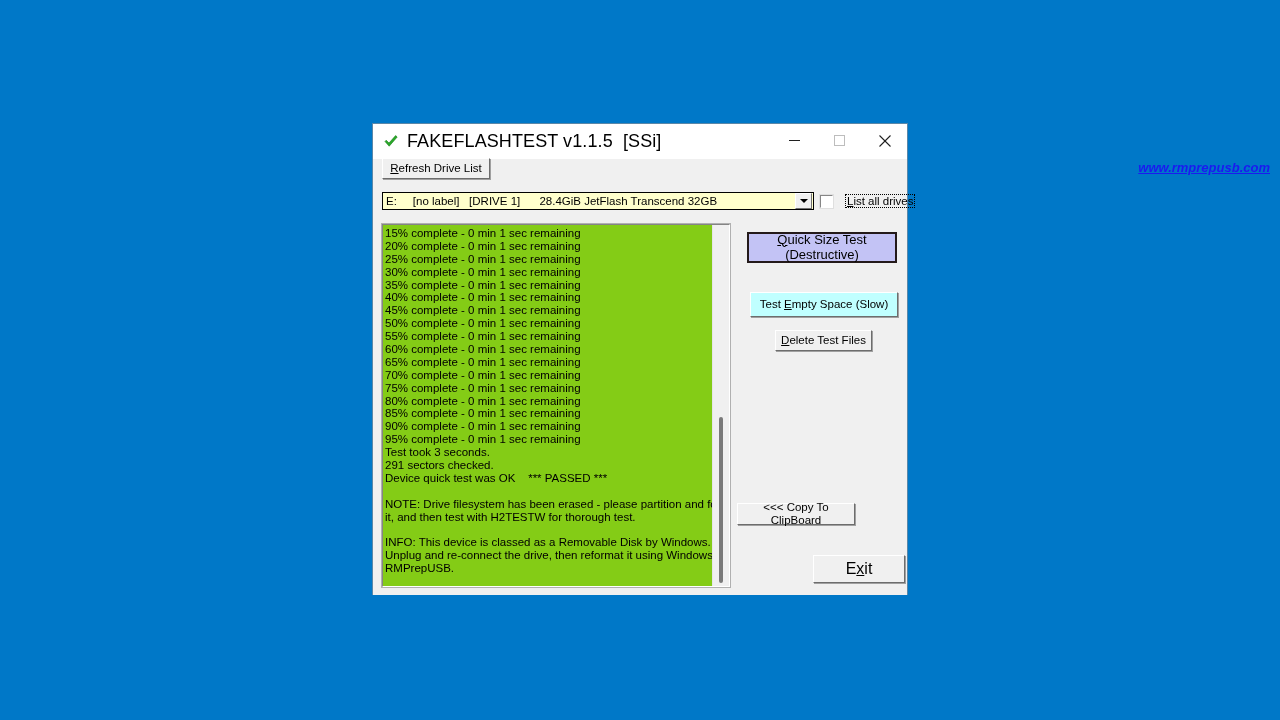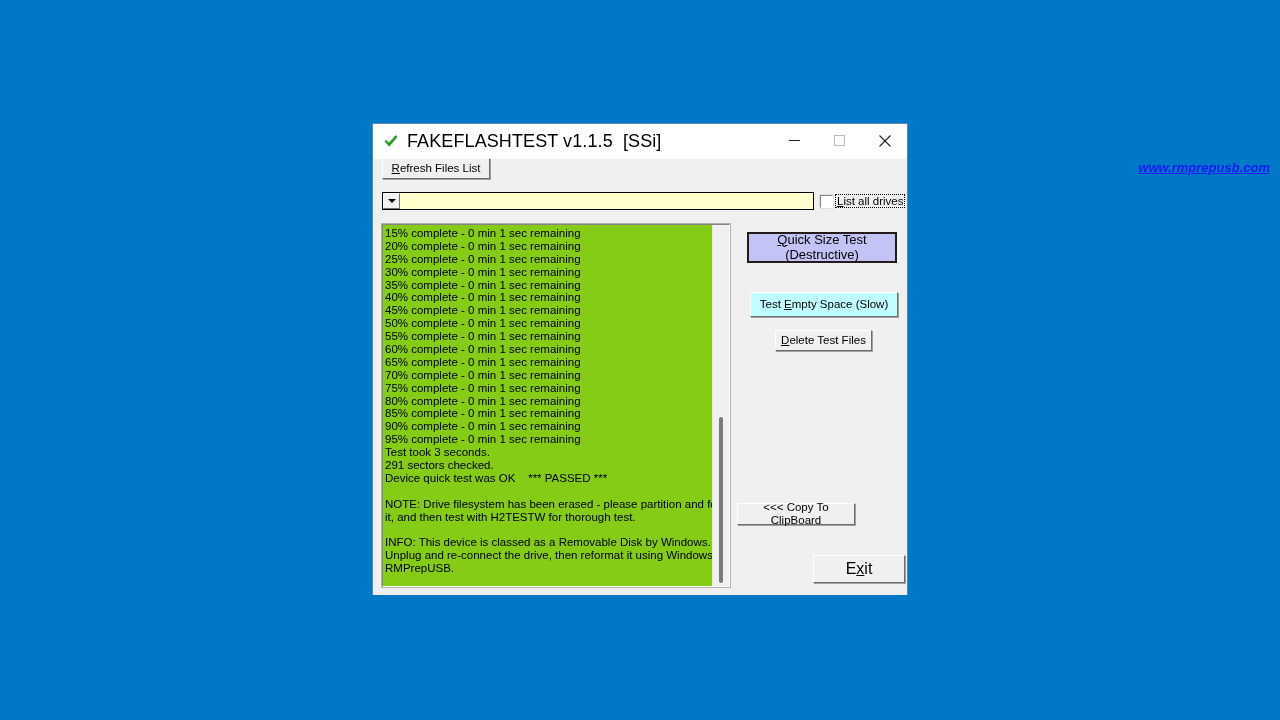--- a/index.html
+++ b/index.html
@@ -178,21 +178,21 @@
     background: #ffffff;
     border-top: 1px solid #868686;
     border-left: 1px solid #868686;
     border-right: 1px solid #ffffff;
     border-bottom: 1px solid #ffffff;
     outline: 1px solid #dfdfdf;
     box-sizing: border-box;
     flex: 0 0 auto;
   }
   #list-all-drives-label {
-    margin-left: 2px;
+    margin-left: 12px;
     font-family: "Liberation Sans", sans-serif;
     font-size: 11.5px;
     color: #000000;
     white-space: nowrap;
     border: 1px dotted #000000;
     padding: 0 1px;
     line-height: 12px;
   }
   #list-all-drives-label u { text-decoration: underline; }
 
@@ -324,26 +324,27 @@
           <line x1="11.5" y1="0.5" x2="0.5" y2="11.5" stroke="#202020" stroke-width="1.1"></line>
         </svg>
       </div>
     </div>
   </div>
 
   <div id="client"></div>
 </div>
 
 <div class="btn95" id="refresh-drive-list" style="top:158px;">
-  <span><u>R</u><span>efresh Files List</span></span>
+  <span><u>R</u><span>efresh Drive List</span></span>
 </div>
 
 <div id="website-link">www.rmprepusb.com</div>
 
 <div id="drive-combo">
+  <span id="drive-combo-text">E:     [no label]   [DRIVE 1]      28.4GiB JetFlash Transcend 32GB</span>
   <span id="drive-combo-arrow">
       <span class="tri-down"></span>
     </span>
 </div>
 
 <div id="list-all-drives">
   <span id="list-all-drives-box"></span>
   <span id="list-all-drives-label"><u>L</u><span>ist all drives</span></span>
 </div>
 

